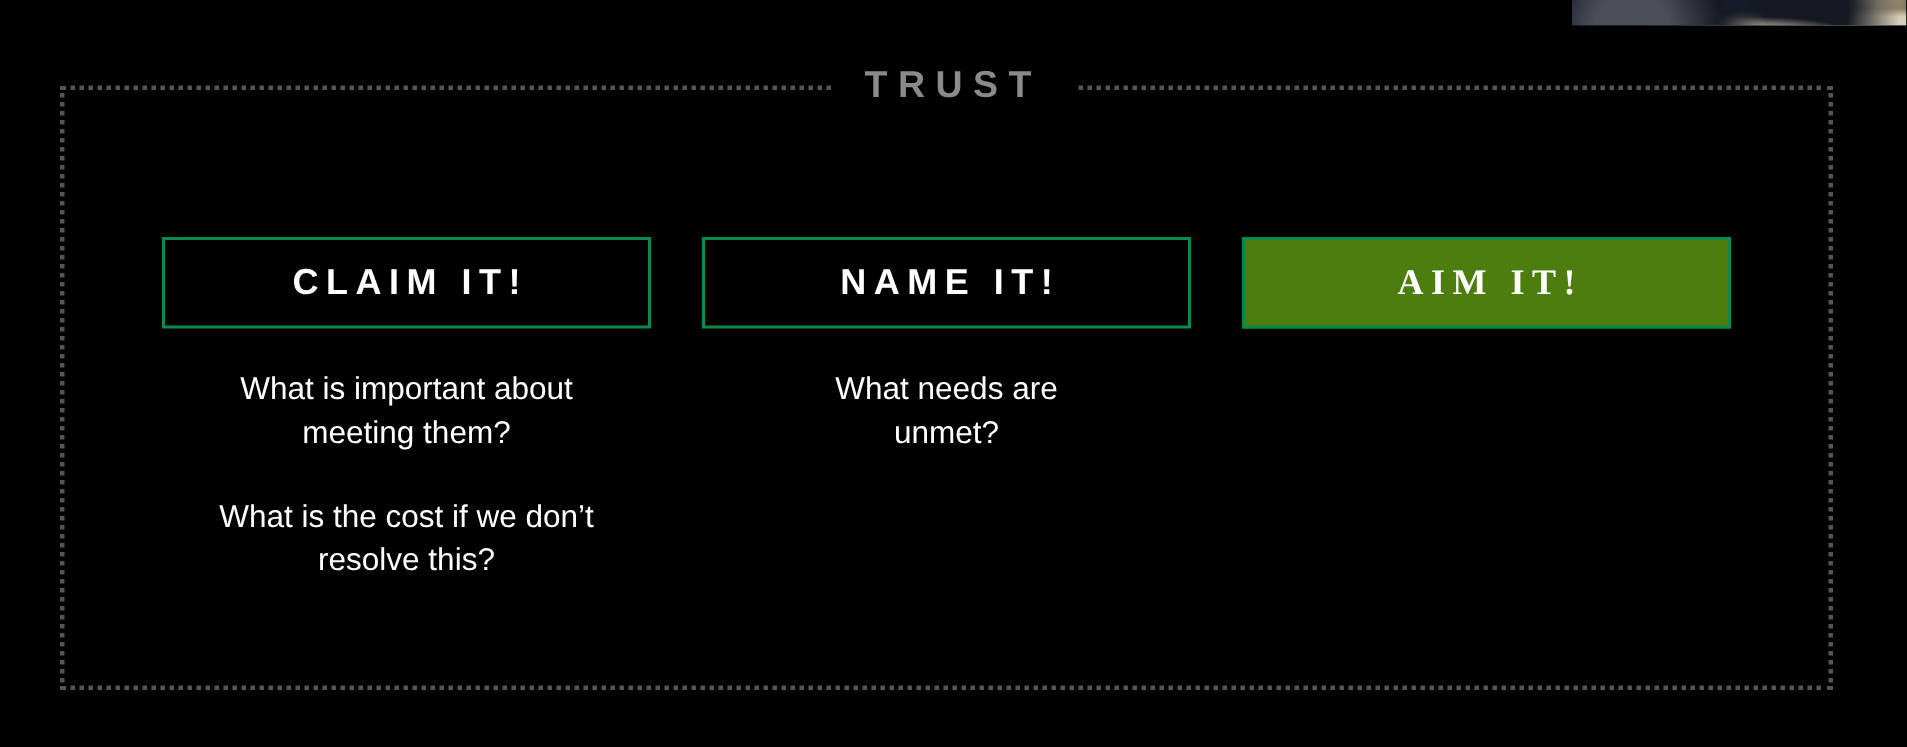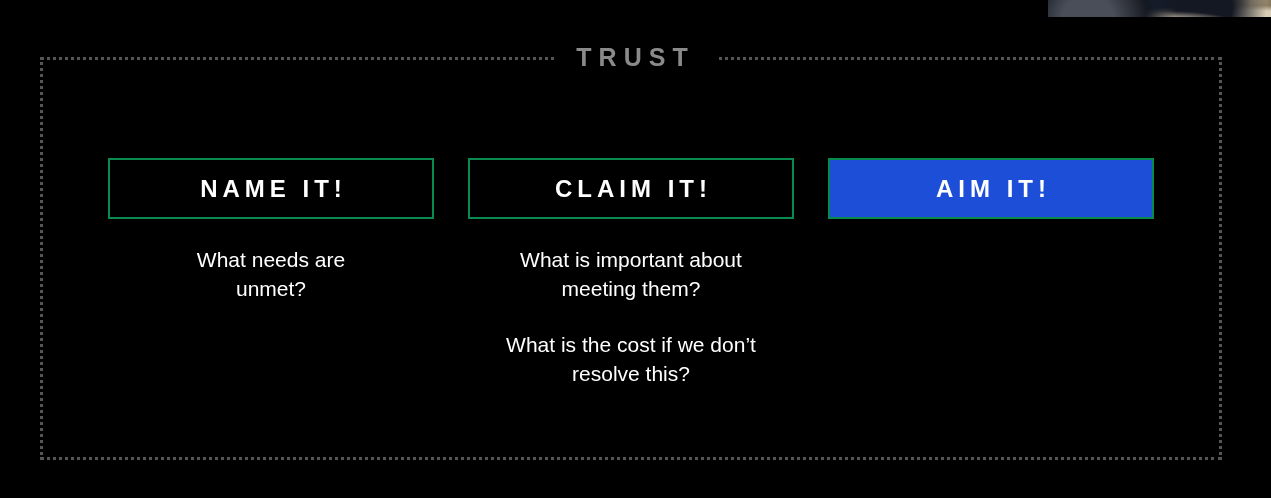--- a/index.html
+++ b/index.html
@@ -108,22 +108,23 @@
     font-weight:bold;
     letter-spacing:5px;
     line-height:1;
     white-space:nowrap;
     text-indent:5px;
     background:#000000;
     border:2px solid #0a8a4f;
   }
 
   .step-btn.filled {
-    background:#1d4ed8;
+    background:#4d7c0f;
     border-color:#08894c;
+    font-family:Liberation Serif, serif;
   }
 
   
   .caption {
     margin-top:26px;
     width:320px;
     color:#ffffff;
     font-size:21px;
     line-height:29px;
     text-align:center;
@@ -140,32 +141,32 @@
   <div class="v-layer"></div>
 </div>
 
 <div class="trust-frame"></div>
 
 <div class="frame-title">TRUST</div>
 
 <div class="columns">
 
   <div class="column">
-    <div class="step-btn">NAME IT!</div>
-    <div class="caption">What needs are
-unmet?</div>
-
-  </div>
-
-  <div class="column">
     <div class="step-btn">CLAIM IT!</div>
     <div class="caption">What is important about
 meeting them?</div>
     <div class="caption second">What is the cost if we don’t
 resolve this?</div>
+  </div>
+
+  <div class="column">
+    <div class="step-btn">NAME IT!</div>
+    <div class="caption">What needs are
+unmet?</div>
+
   </div>
 
   <div class="column">
     <div class="step-btn filled">AIM IT!</div>
 
   </div>
 
 </div>
 
 </body></html>

